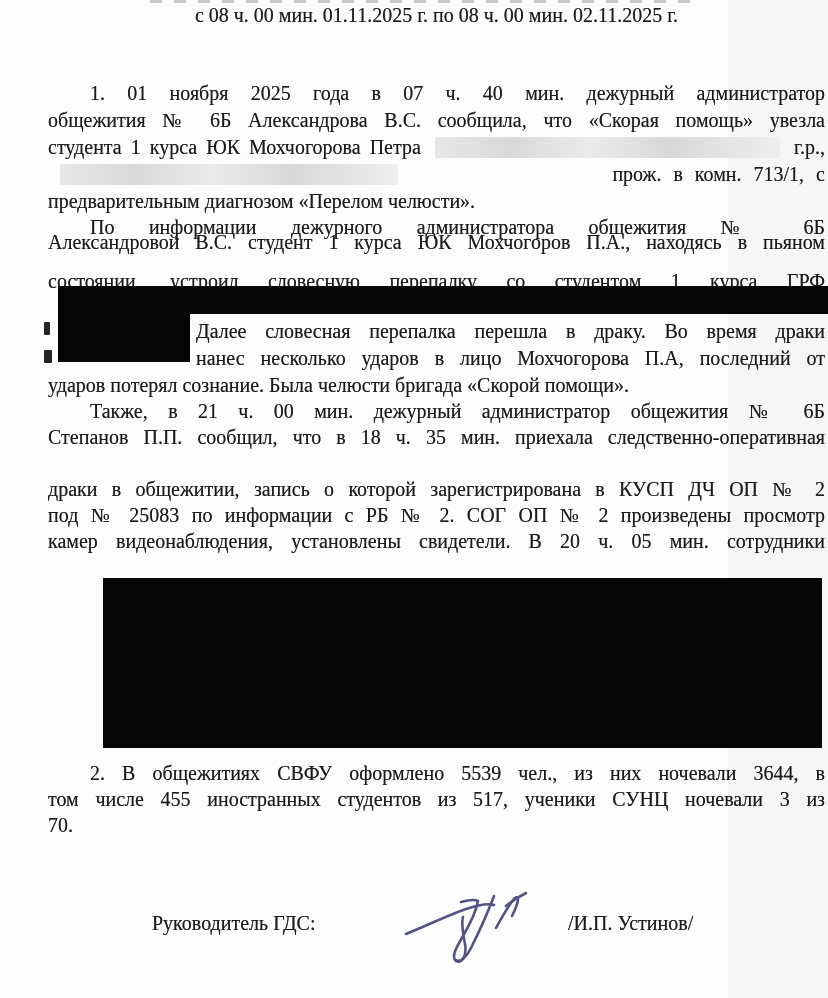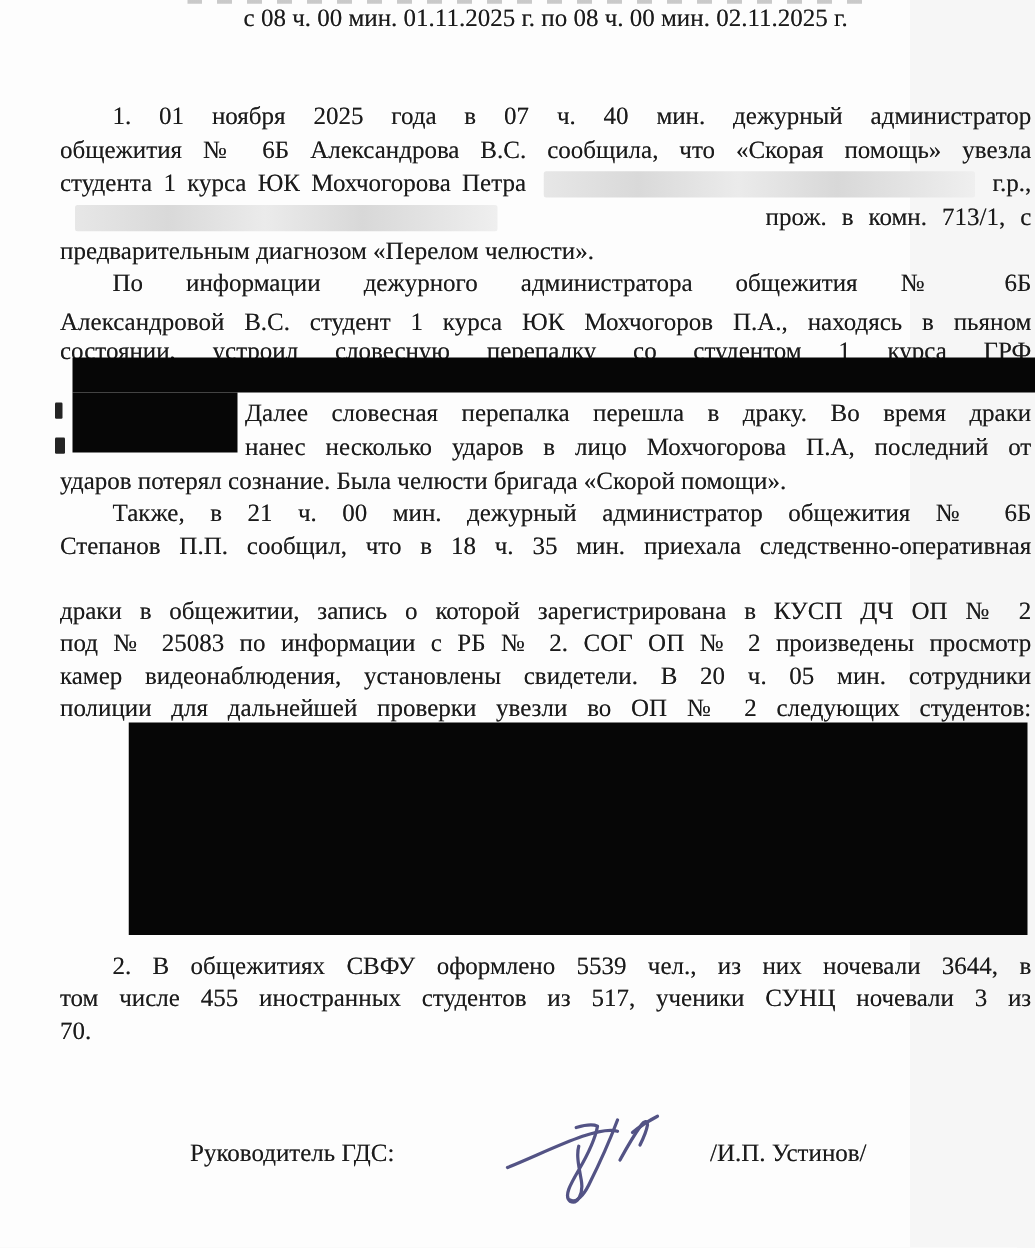--- a/index.html
+++ b/index.html
@@ -50,38 +50,37 @@
     <span class="redact-gray" style="flex:1;margin:0 14px"></span>
     <span>г.р.,</span>
   </div>
   <div class="line flexline" style="top:161px">
     <span class="redact-gray" style="width:338px;margin-left:12px"></span>
     <span style="margin-left:auto;word-spacing:7px">прож. в комн. 713/1, с</span>
   </div>
   <div class="line" style="top:188px">предварительным диагнозом «Перелом челюсти».</div>
 
   <div class="line j indent" style="top:214px">По информации дежурного администратора общежития № 6Б</div>
-  <div class="line j" style="top:245px">Александровой В.С. студент 1 курса ЮК Мохчогоров П.А., находясь в пьяном</div>
+  <div class="line j" style="top:229px">Александровой В.С. студент 1 курса ЮК Мохчогоров П.А., находясь в пьяном</div>
   <div class="line j" style="top:268px">состоянии, устроил словесную перепалку со студентом 1 курса ГРФ</div>
 
   <div class="redact-black" style="left:58px;top:286px;width:770px;height:28px"></div>
   <div class="redact-black" style="left:58px;top:314px;width:132px;height:48px"></div>
   <div class="fragment" style="left:44px;top:322px;width:6px;height:13px"></div>
   <div class="fragment" style="left:44px;top:350px;width:8px;height:13px"></div>
 
   <div class="line j" style="top:318px;left:196px;width:629px">Далее словесная перепалка перешла в драку. Во время драки</div>
   <div class="line j" style="top:345px;left:196px;width:629px">нанес несколько ударов в лицо Мохчогорова П.А, последний от</div>
   <div class="line" style="top:372px">ударов потерял сознание. Была челюсти бригада «Скорой помощи».</div>
 
   <div class="line j indent" style="top:398px">Также, в 21 ч. 00 мин. дежурный администратор общежития № 6Б</div>
   <div class="line j" style="top:424px">Степанов П.П. сообщил, что в 18 ч. 35 мин. приехала следственно-оперативная</div>
   <div class="line j" style="top:476px">драки в общежитии, запись о которой зарегистрирована в КУСП ДЧ ОП № 2</div>
   <div class="line j" style="top:502px">под № 25083 по информации с РБ № 2. СОГ ОП № 2 произведены просмотр</div>
   <div class="line j" style="top:528px">камер видеонаблюдения, установлены свидетели. В 20 ч. 05 мин. сотрудники</div>
-  <div class="line j" style="top:554px">полиции для дальнейшей проверки увезли во ОП № 2 следующих студентов:</div>
 
   <div class="redact-black" style="left:103px;top:578px;width:719px;height:170px"></div>
 
   <div class="line j indent" style="top:760px">2. В общежитиях СВФУ оформлено 5539 чел., из них ночевали 3644, в</div>
   <div class="line j" style="top:786px">том числе 455 иностранных студентов из 517, ученики СУНЦ ночевали 3 из</div>
   <div class="line" style="top:812px">70.</div>
 
   <div class="sig-label" style="left:152px;top:910px">Руководитель ГДС:</div>
 
   <svg class="sig-svg" width="140" height="95" viewBox="0 0 140 95">

